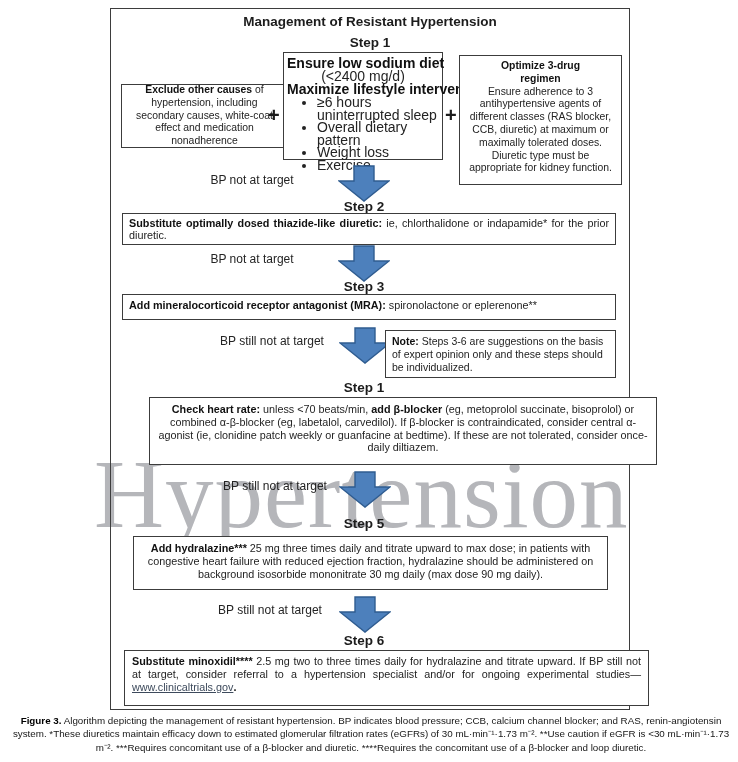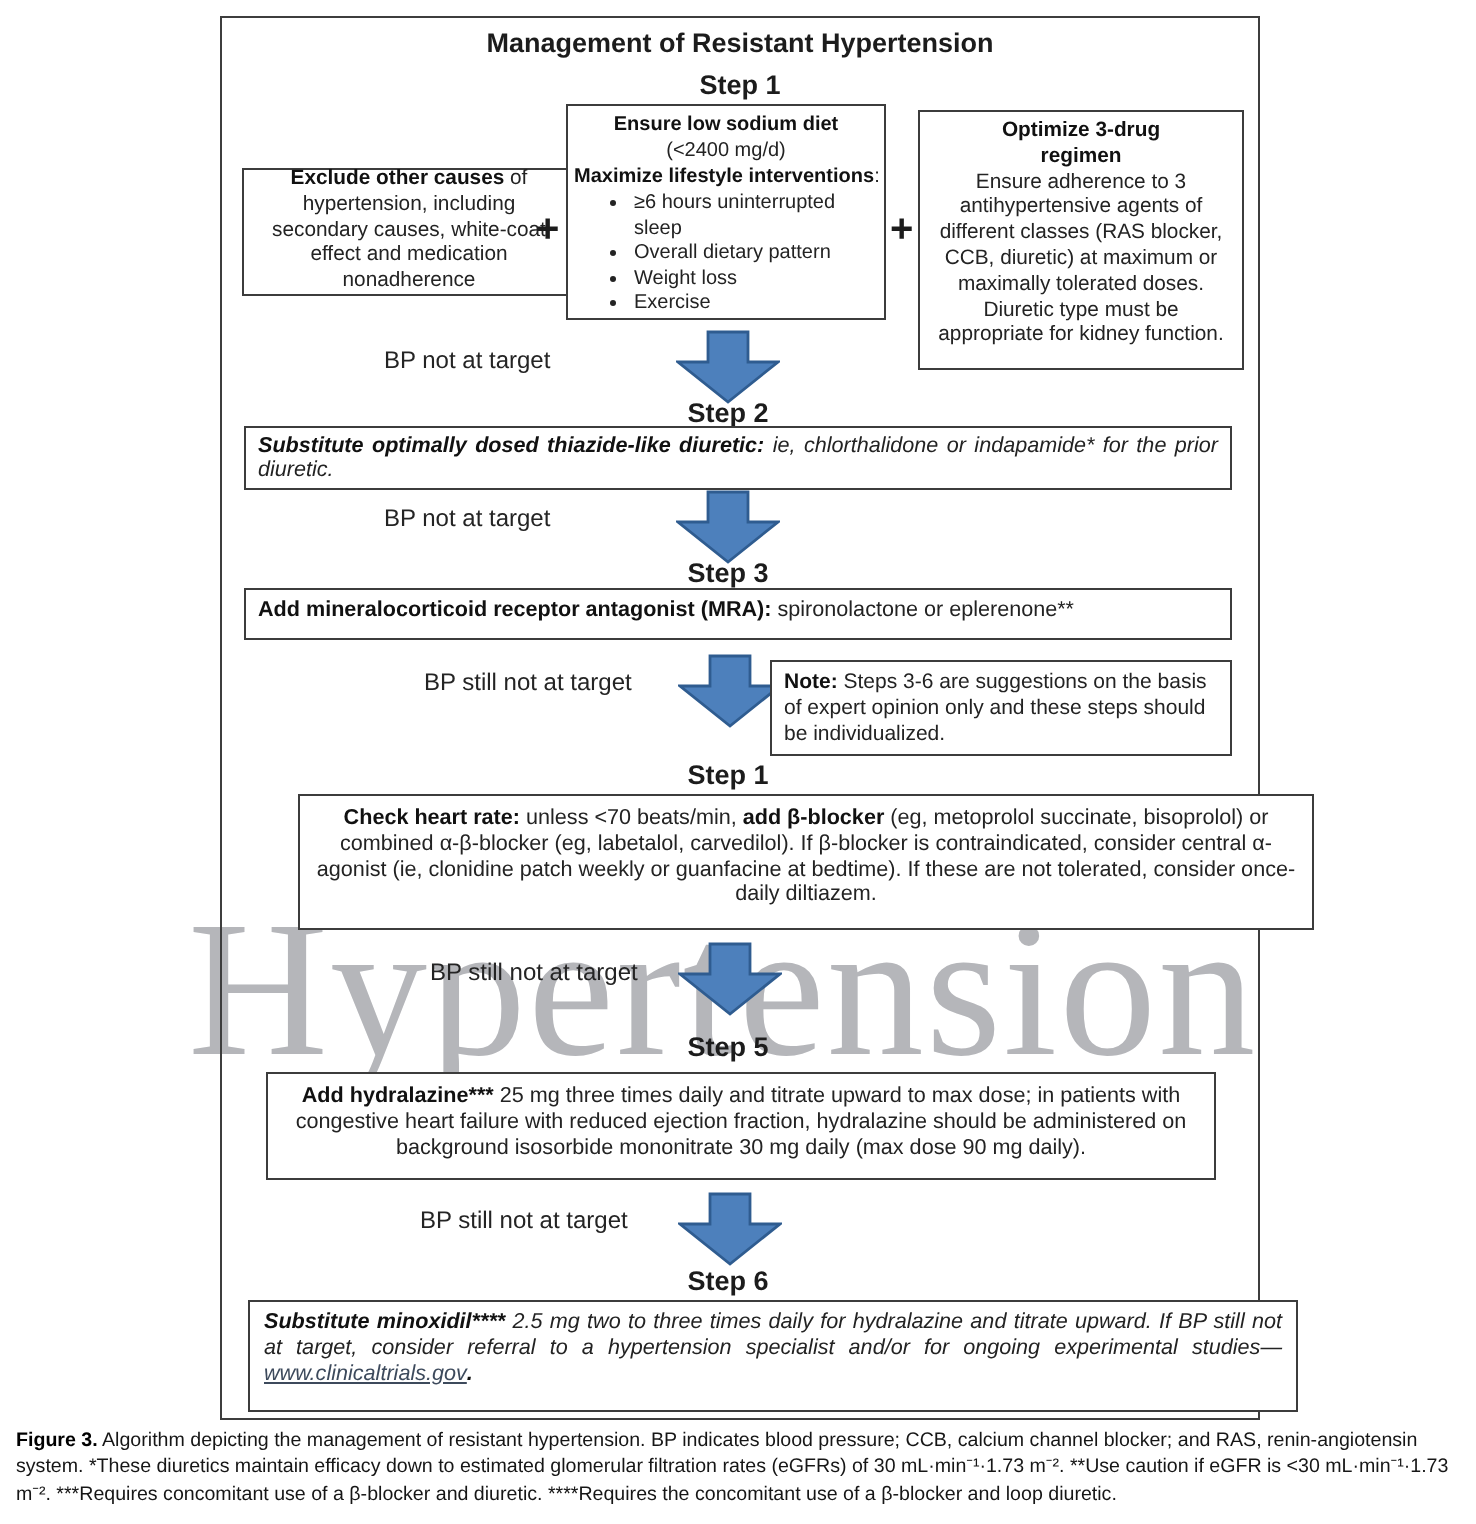--- a/index.html
+++ b/index.html
@@ -24,40 +24,40 @@
   .z2{z-index:2;}
 
   .title{left:110px;top:14px;width:520px;text-align:center;
     font-size:13.5px;font-weight:bold;color:#1c1c1c;}
 
   .steplbl{width:140px;text-align:center;font-size:13.5px;font-weight:bold;color:#1c1c1c;}
 
   .box{background:#fff;border:1px solid #3c3c3c;font-size:10.6px;line-height:12.8px;color:#232323;}
   .box b{color:#111;}
   .center{text-align:center;}
-  .justify{text-align:justify;text-justify:inter-word;font-style:italic;}
+  .justify{text-align:justify;text-justify:inter-word;}
 
-  .conn{font-size:12px;color:#242424;text-align:left;white-space:nowrap;}
+  .conn{font-size:12px;color:#242424;text-align:center;white-space:nowrap;}
 
   .plus{font-size:20px;font-weight:bold;color:#1c1c1c;}
 
   .arrow{width:52px;height:37px;}
   .arrow svg{display:block;}
 
   .lifebox ul{margin:1px 0 0 30px;padding:0;text-align:left;}
   .lifebox li{margin:0 0 0 0;padding:0;line-height:12.5px;}
   .nowrap{white-space:nowrap;}
   .optihead{display:block;max-width:104px;margin:0 auto;}
 
   .flexcenter{display:flex;align-items:center;justify-content:center;}
 
   .link{color:#3d4a5c;text-decoration:underline;cursor:pointer;}
 
   .caption{left:8px;top:714px;width:726px;font-size:9.8px;line-height:13.4px;color:#161616;
-    text-align:left;}
+    text-align:center;}
   .caption b{color:#000;}
 </style>
 </head>
 <body>
 
 <div id="page">
 
   <div class="wm-journal">Hypertension</div>
   <div class="wm-aha">
     <div class="l1">American</div>
@@ -69,21 +69,21 @@
 
   <div class="abs z2 title">Management of Resistant Hypertension</div>
   <div class="abs z2 steplbl" style="left:300px;top:35px;">Step 1</div>
 
   <div class="abs z2 box center flexcenter" style="left:121px;top:84px;width:167px;height:64px;padding:2px 5px;font-size:10.4px;">
     <span><b>Exclude other causes</b><span> of hypertension, including secondary causes, white-coat effect and medication nonadherence</span></span>
   </div>
 
   <div class="abs z2 plus" style="left:268px;top:104px;">+</div>
 
-  <div class="abs z2 box center lifebox" style="left:283px;top:52px;width:160px;height:108px;padding:4px 3px;font-size:10px;">
+  <div class="abs z2 box center lifebox" style="left:283px;top:52px;width:160px;height:108px;padding:4px 3px;font-size:14px;">
     <div class="nowrap"><b>Ensure low sodium diet</b></div>
     <div>(&lt;2400 mg/d)</div>
     <div class="nowrap"><b>Maximize lifestyle interventions</b><span>:</span></div>
     <ul>
       <li>≥6 hours uninterrupted sleep</li>
       <li>Overall dietary pattern</li>
       <li>Weight loss</li>
       <li>Exercise</li>
     </ul>
   </div>

